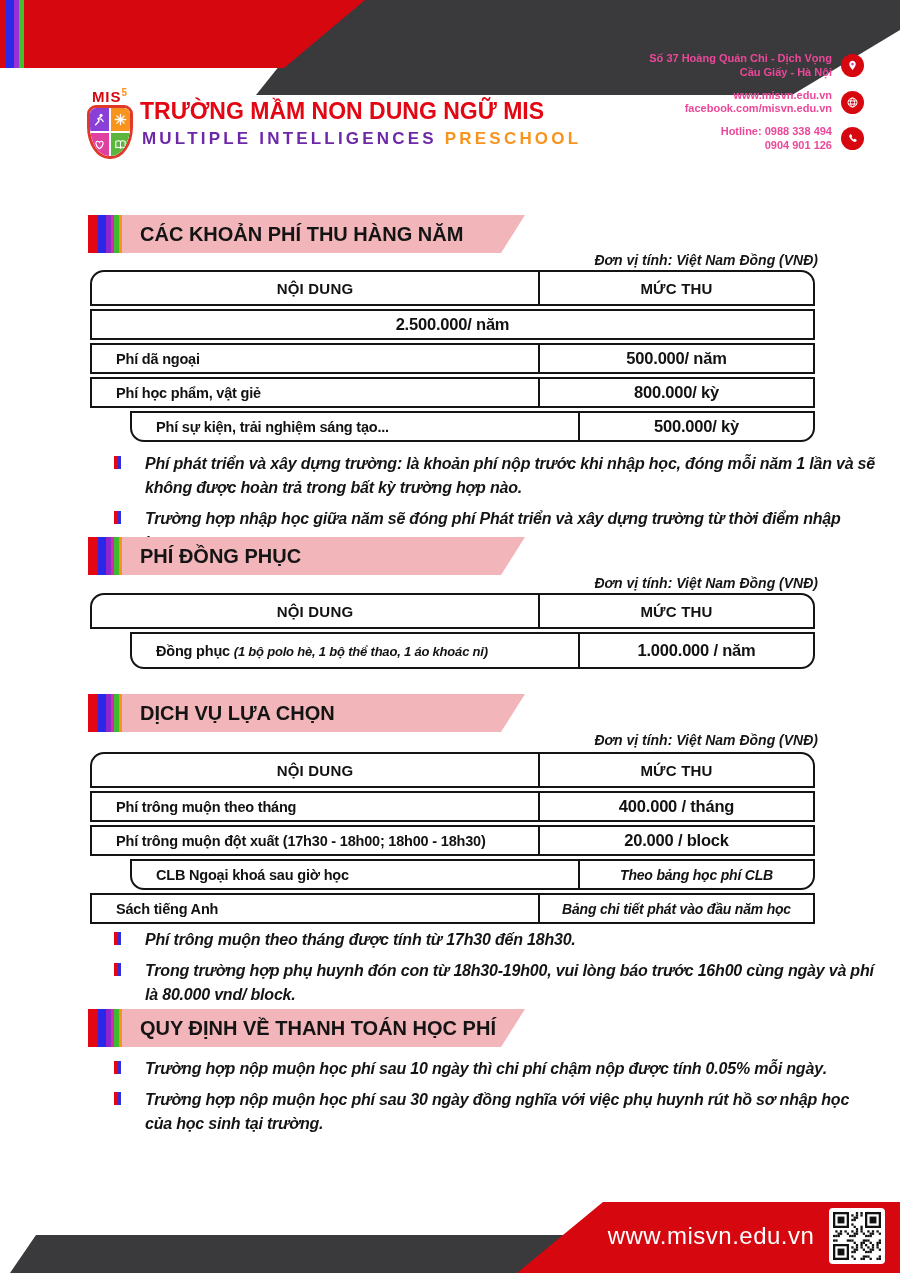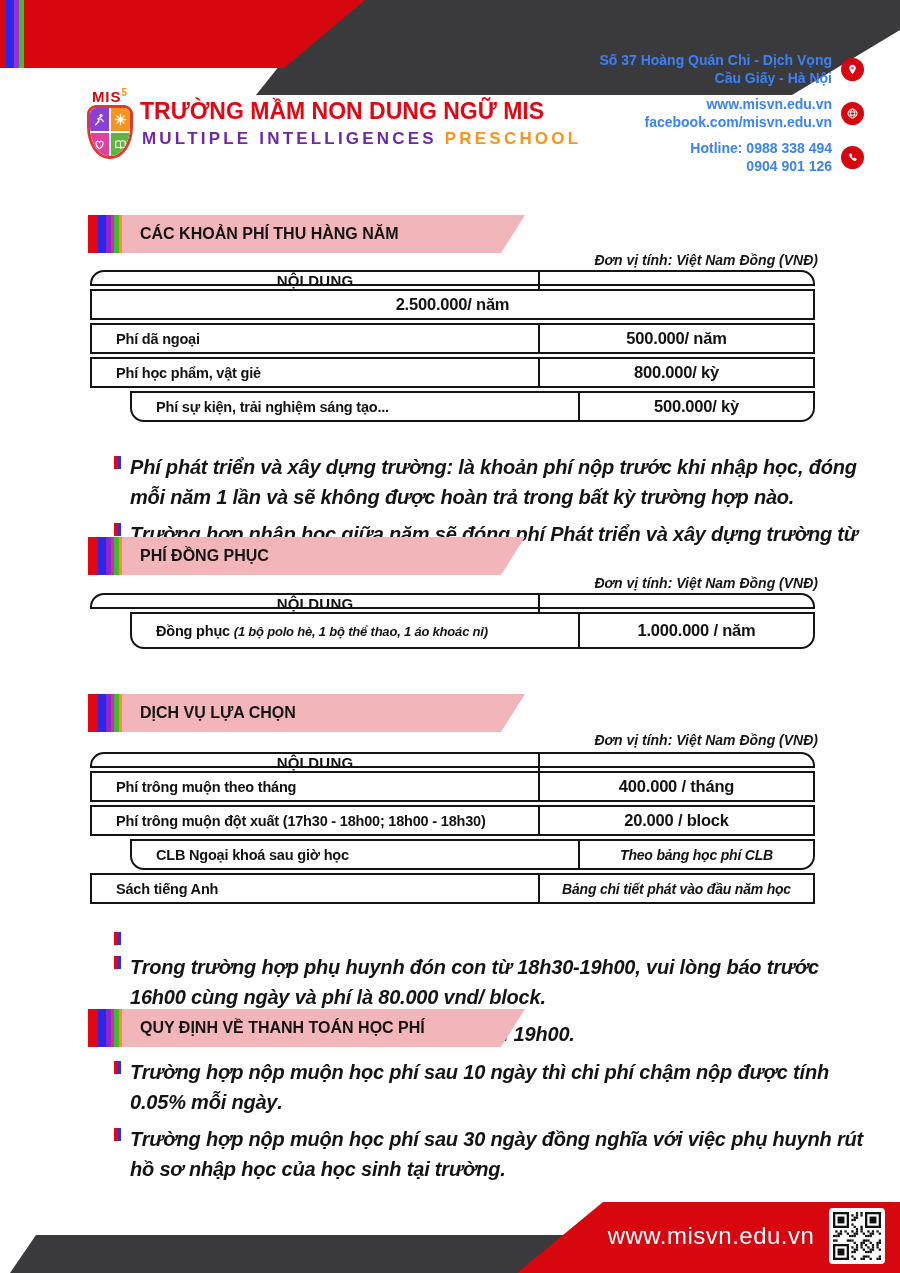--- a/index.html
+++ b/index.html
@@ -32,57 +32,57 @@
   .q svg { width:13px; height:13px; }
 
   .school-name { position:absolute; left:140px; top:98px; font-size:23px; font-weight:bold; color:#e30613; letter-spacing:0px; white-space:nowrap; }
   .school-tag  { position:absolute; left:142px; top:129px; font-size:17px; font-weight:bold; letter-spacing:3.2px; white-space:nowrap; }
   .tag-left  { color:#6d28a8; }
   .tag-right { color:#f7941d; }
 
   
   .contact { position:absolute; top:52px; right:36px; display:flex; flex-direction:column; gap:9px; align-items:flex-end; }
   .contact-item { display:flex; align-items:center; gap:9px; }
-  .contact-text { text-align:right; font-size:14px; font-weight:bold; color:#3b82f6; line-height:1.25; }
+  .contact-text { text-align:right; font-size:11px; font-weight:bold; color:#ec4899; line-height:1.25; }
   .cicon { width:23px; height:23px; border-radius:50%; background:#d6070f; display:flex; align-items:center; justify-content:center; flex-shrink:0; }
   .cicon svg { width:15px; height:15px; }
 
   
   .banner { position:absolute; left:88px; width:437px; height:38px; }
   .banner-bg { position:absolute; inset:0; background:#f2b5b9;
     clip-path: polygon(0 0, 100% 0, calc(100% - 24px) 100%, 0 100%); }
   .stripes { position:absolute; left:0; top:0; bottom:0; display:flex; }
   .stripes i { display:block; height:100%; }
   .stripes i:nth-child(1){ width:10px; background:#e30613; }
   .stripes i:nth-child(2){ width:8px;  background:#2a27e8; }
   .stripes i:nth-child(3){ width:5px;  background:#9026c9; }
   .stripes i:nth-child(4){ width:3px;  background:#d12bb4; }
   .stripes i:nth-child(5){ width:5px;  background:#3fba2f; }
   .stripes i:nth-child(6){ width:3px;  background:#f7941d; }
-  .banner-title { position:absolute; left:52px; top:0; line-height:38px; font-size:16px; font-weight:bold; color:#141414; white-space:nowrap; }
+  .banner-title { position:absolute; left:52px; top:0; line-height:38px; font-size:20px; font-weight:bold; color:#141414; white-space:nowrap; }
 
   .unit { position:absolute; left:90px; width:728px; text-align:right; font-size:14px; font-weight:bold; font-style:italic; color:#141414; }
 
   
   .fee-table { position:absolute; left:90px; width:725px; display:flex; flex-direction:column; gap:3px; }
   .t-row { display:flex; border:2px solid #141414; background:#fff; height:31px; }
-  .t-row.head { height:16px; border-radius:14px 14px 0 0;flex-direction:column; }
+  .t-row.head { height:36px; border-radius:14px 14px 0 0; }
   .t-row.last { border-radius:0 0 14px 14px;margin-left:40px; }
   .t-row.tall { height:37px; }
   .c1 { width:448px; border-right:2px solid #141414; display:flex; align-items:center; padding-left:24px; }
   .c2 { flex:1; display:flex; align-items:center; justify-content:center; text-align:center; }
   .head .c1 { justify-content:center; padding-left:0; }
   .hcell { font-size:15px; font-weight:bold; letter-spacing:0.2px; }
   .lbl { font-size:14.5px; font-weight:bold; white-space:nowrap; letter-spacing:-0.2px; }
   .val { font-size:16.5px; font-weight:bold; letter-spacing:-0.2px; }
   .val-i { font-size:14px; font-weight:600; font-style:italic; letter-spacing:-0.2px; }
 
   
   .notes { position:absolute; left:114px; width:762px; list-style:none; }
-  .notes li { display:flex; gap:9px; margin-bottom:7px; font-style:italic; font-weight:600; font-size:20px; line-height:1.5; color:#141414; letter-spacing:-0.2px; }
+  .notes li { display:flex; gap:24px; margin-bottom:7px; font-style:italic; font-weight:600; font-size:16px; line-height:1.5; color:#141414; letter-spacing:-0.2px; }
   .notes .bullet { flex-shrink:0; margin-top:4px; width:7px; height:13px;
     background:linear-gradient(90deg,#e30613 0 50%, #2f2fe0 50% 100%); }
   .rich .b { font-weight:800; }
   .rich .i { font-style:italic; }
   .rich .sm { font-size:13px; font-weight:600; }
 
   
   .footer-dark { position:absolute; left:0; top:1235px; width:900px; height:38px; background:#3a3a3c;
     clip-path: polygon(36px 0, 100% 0, 100% 100%, 10px 100%); }
   .footer-red { position:absolute; left:517px; top:1202px; width:383px; height:71px; background:#d6070f;
@@ -328,20 +328,21 @@
         </div>
       <div class="c2">
           <span class="val-i">Bảng chi tiết phát vào đầu năm học</span>
         </div>
     </div>
   </div>
 
   <ul class="notes" style="top:928px">
     <li>
         <span class="bullet"></span>
+        <span class="rich"><span>Phí trông muộn theo tháng được tính từ 17h30 đến 18h30.</span></span>
       </li>
     <li>
         <span class="bullet"></span>
         <span class="rich"><span>Trong trường hợp phụ huynh đón con từ 18h30-19h00, vui lòng báo trước 16h00 cùng ngày và phí là 80.000 vnd/ block.</span></span>
       </li>
     <li>
         <span class="bullet"></span>
         <span class="rich"><span>Nhà trường không nhận trông muộn sau 19h00.</span></span>
       </li>
   </ul>

